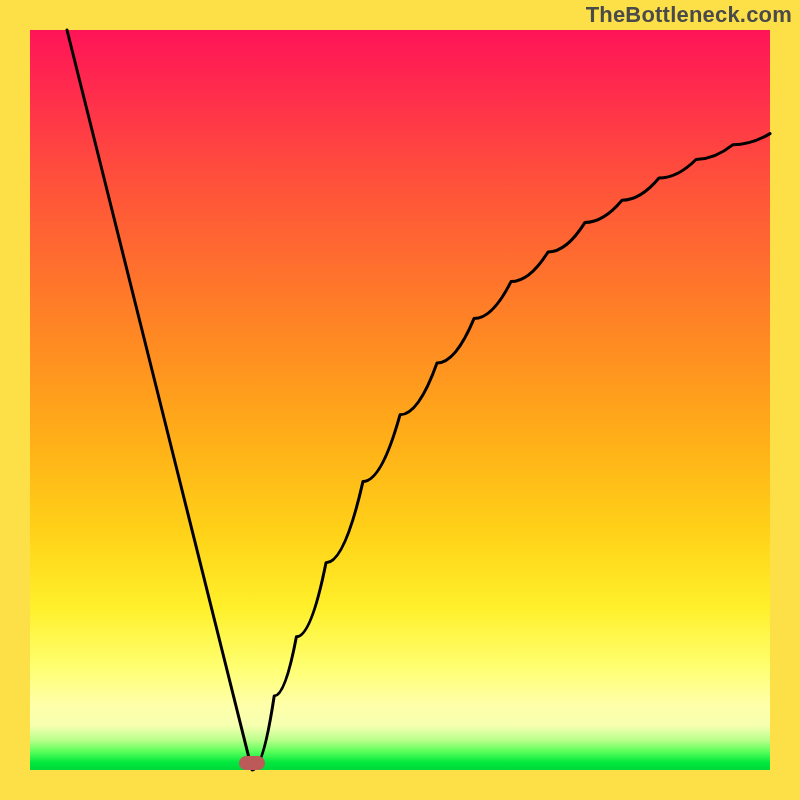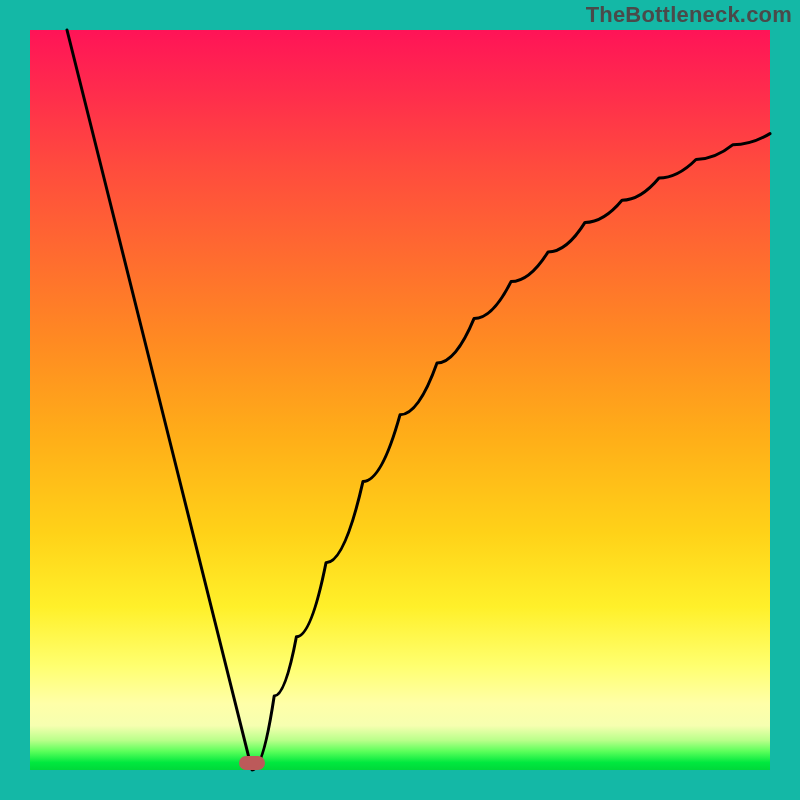--- a/index.html
+++ b/index.html
@@ -8,21 +8,21 @@
     width: 800px;
     height: 800px;
     background: #000000;
     font-family: Arial, Helvetica, sans-serif;
     overflow: hidden;
   }
   .frame {
     position: relative;
     width: 800px;
     height: 800px;
-    background: #14b8a6;
+    background: #fde047;
   }
   .watermark {
     position: absolute;
     top: 2px;
     right: 8px;
     color: #4a4a4a;
     font-size: 22px;
     font-weight: 600;
     letter-spacing: 0.2px;
     z-index: 5;

